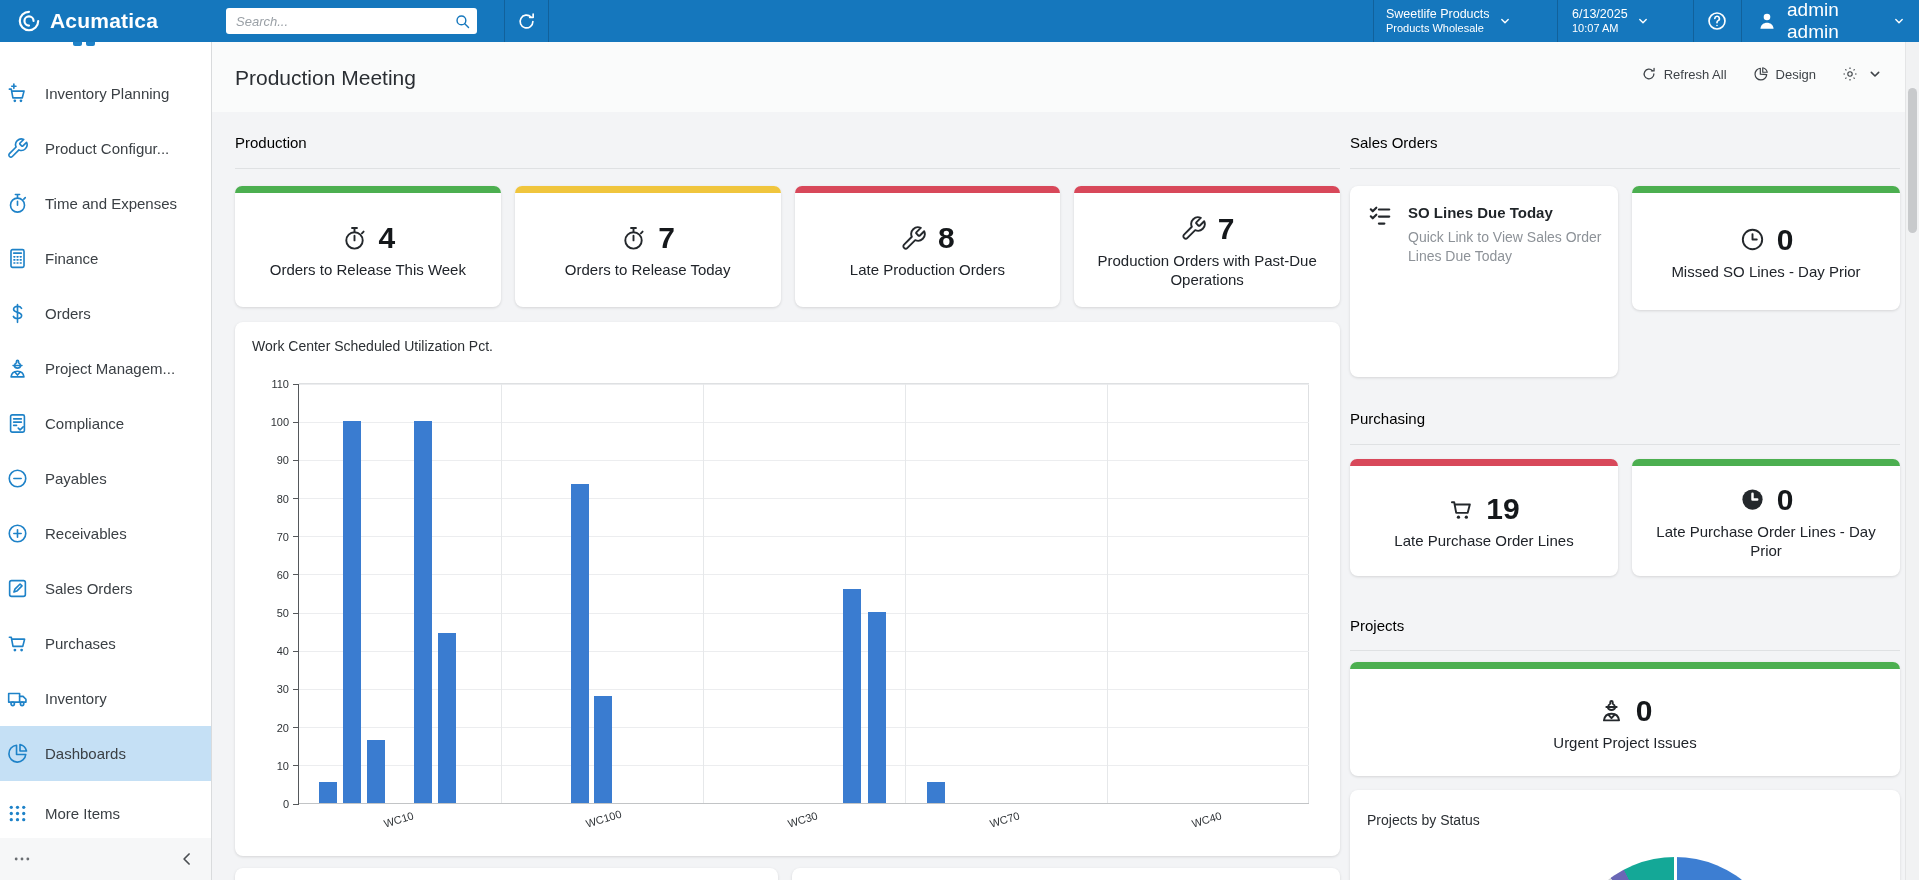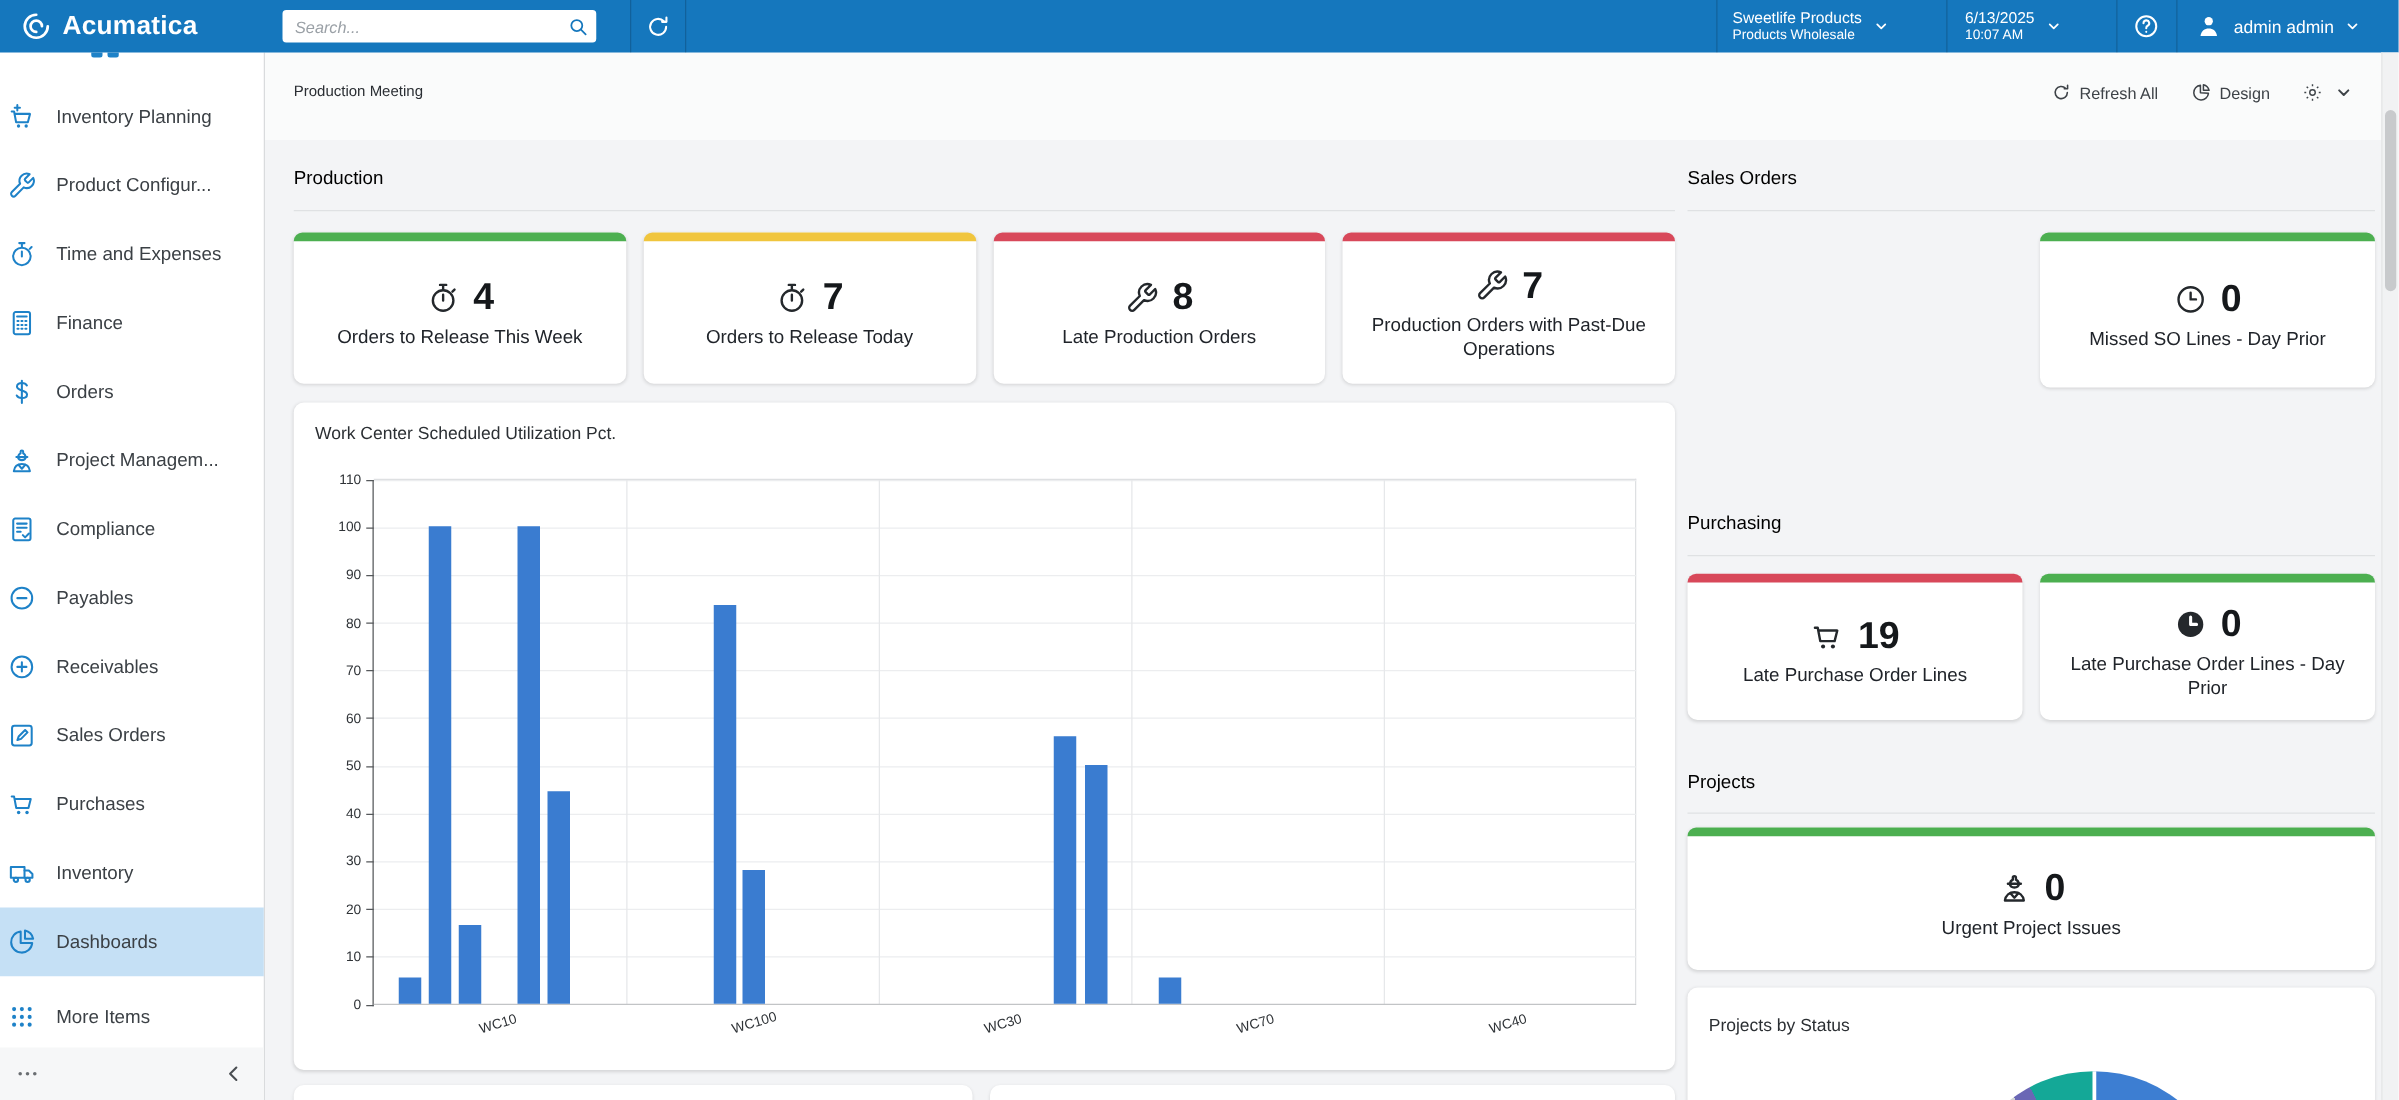--- a/index.html
+++ b/index.html
@@ -43,21 +43,21 @@
   .side-bottom { position:absolute; bottom:0; left:0; width:211px; height:42px;
     background:#F6F7F8; display:flex; align-items:center; justify-content:space-between;
     padding:0 14px 0 12px; }
   .side-bottom .icon { color:#6A6E72; cursor:pointer; }
   .side-bottom .icon svg { width:20px; height:20px; }
 
   
   .main { position:absolute; left:212px; top:42px; width:1693px; height:838px;
     background:#F3F4F6; }
   .page-head { position:absolute; left:0; top:0; width:1693px; height:70px; background:#FAFBFB; }
-  .page-title { position:absolute; left:23px; top:24px; font-size:12px; color:#2A2E33; }
+  .page-title { position:absolute; left:23px; top:24px; font-size:21px; color:#2A2E33; }
   .head-actions { position:absolute; right:22px; top:24px; display:flex; align-items:center;
     gap:26px; color:#3E4348; font-size:13px; }
   .h-act { display:flex; align-items:center; gap:7px; cursor:pointer;text-align:center; }
   .h-act .icon svg { width:16px; height:16px; }
   .sec-head { position:absolute; font-size:15px; color:#000000; }
   .sec-rule { position:absolute; height:1px; background:#DFE1E3; }
 
   .cards-row { position:absolute; display:flex; gap:14px; }
   .kpi-card { position:relative; flex:1; background:#fff; border-radius:8px;
     box-shadow:0 1px 3px rgba(0,0,0,.13); display:flex; flex-direction:column;
@@ -175,21 +175,21 @@
       </span>
   </div>
   <div class="tb-sep" style="left:1741px"></div>
   <div class="tb-cell" style="left:1756px;width:150px">
     <span class="icon" style="margin-right:9px">
         <svg viewBox="0 0 24 24" width="22" height="22" fill="#fff">
           <circle cx="12" cy="7.6" r="3.6"></circle>
           <path d="M4.8 20.4c.5-4.2 3.6-6.4 7.2-6.4s6.7 2.2 7.2 6.4z"></path>
         </svg>
       </span>
-    <span style="font-size:14px">admin admin</span>
+    <span style="font-size:19px">admin admin</span>
     <span class="chev icon">
         <svg viewBox="0 0 24 24" fill="none" stroke="currentColor" stroke-width="2.4" stroke-linecap="round" stroke-linejoin="round">
           <path d="M6.5 9.5 12 15l5.5-5.5"></path>
         </svg>
       </span>
   </div>
 </div>
 
 <aside class="sidebar">
   <div class="cut-frag" style="left:73px;width:9px;height:4px"></div>
@@ -511,20 +511,33 @@
               <path d="M5.3 20.8c.5-3.8 3.3-5.9 6.7-5.9s6.2 2.1 6.7 5.9z"></path>
               <path d="M9.2 15.6l2.8 3.2 2.8-3.2"></path>
             </svg>
           </span>
           <span class="kpi-value">0</span>
         </div>
         <div class="kpi-label">Urgent Project Issues</div>
       </div>
     </div>
 
+  <div class="qcard" style="left:1138px;top:144px;width:268px;height:191px">
+    <span class="icon">
+        <svg viewBox="0 0 24 24" fill="none" stroke="currentColor" stroke-width="2" stroke-linecap="round" stroke-linejoin="round">
+          <path d="M3.5 5.8 5.3 7.6 8.6 4.3"></path>
+          <path d="M11 6h9.5"></path>
+          <path d="M3.5 12.3 5.3 14.1 8.6 10.8"></path>
+          <path d="M11 12.5h9.5"></path>
+          <path d="M11 19h5"></path>
+        </svg>
+      </span>
+    <div class="q-title">SO Lines Due Today</div>
+    <div class="q-sub">Quick Link to View Sales Order Lines Due Today</div>
+  </div>
 
   <div class="panel" style="left:23px;top:280px;width:1105px;height:534px">
     <div class="panel-title">Work Center Scheduled Utilization Pct.</div>
     <div id="chart-plot">
         <div class="ytick" style="top: 414px;">0</div>
         <div class="ymark" style="top: 419.5px;"></div>
         <div class="hgrid" style="top: 381.318px;"></div>
         <div class="ytick" style="top: 375.818px;">10</div>
         <div class="ymark" style="top: 381.318px;"></div>
         <div class="hgrid" style="top: 343.136px;"></div>

